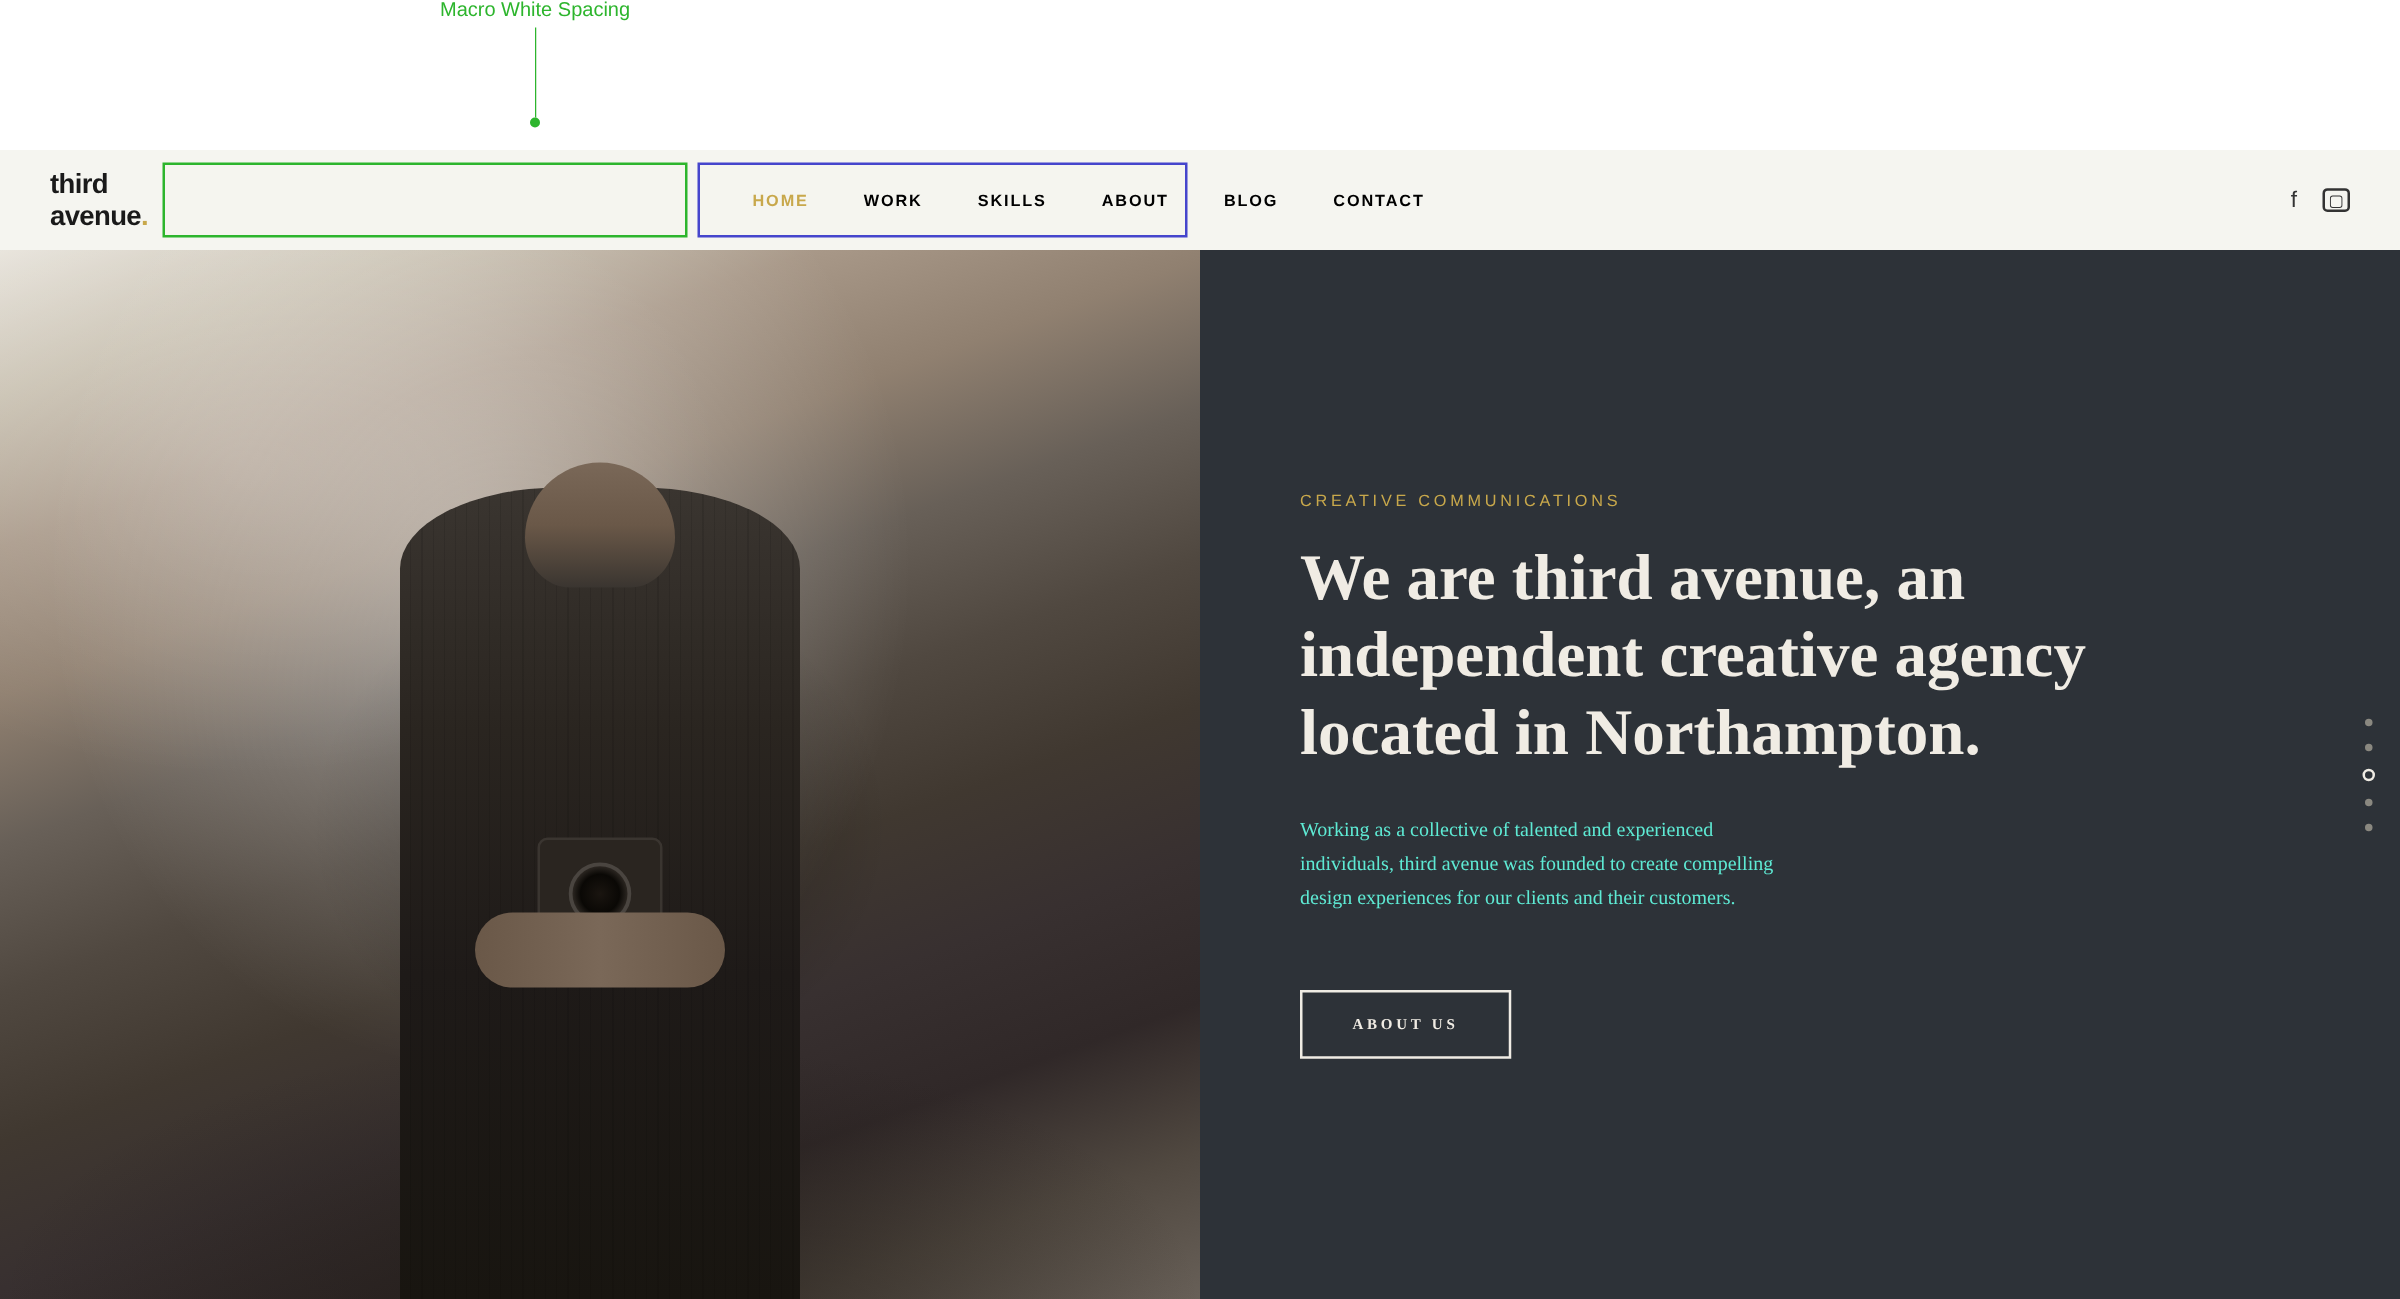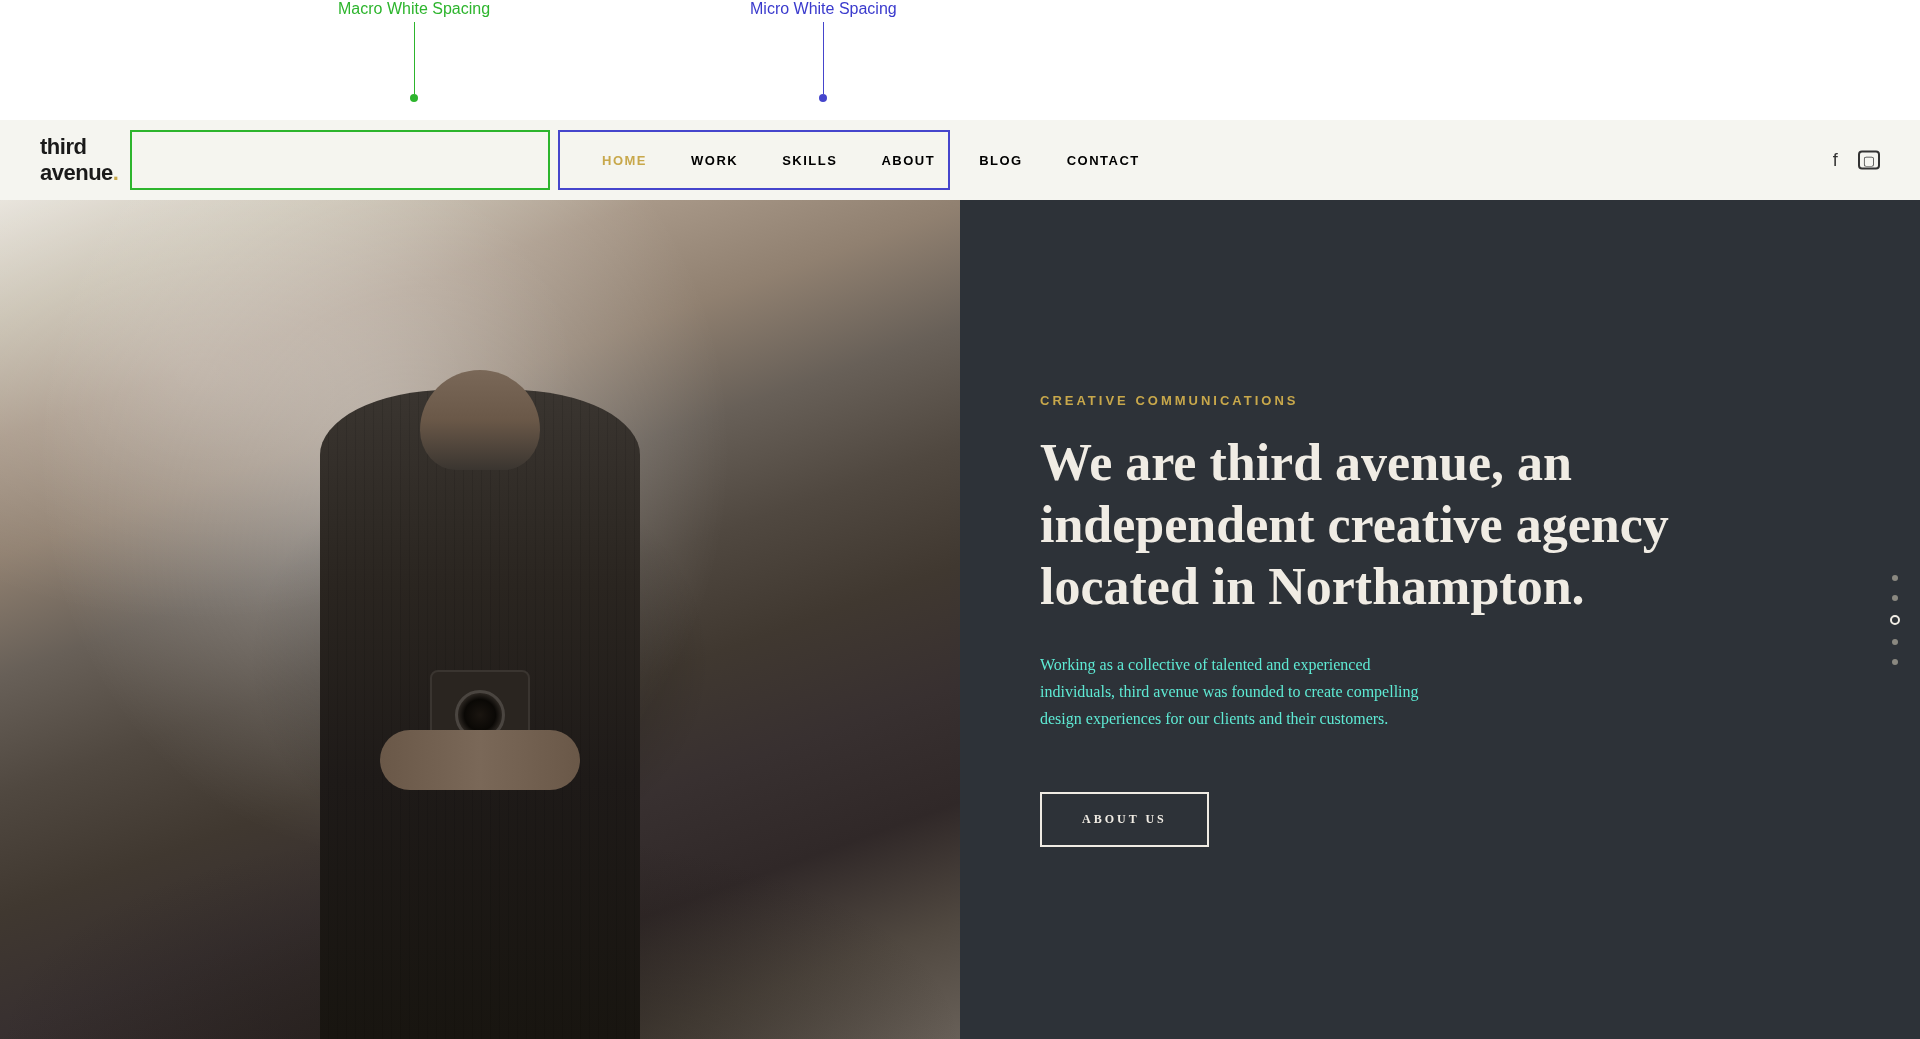--- a/index.html
+++ b/index.html
@@ -8,21 +8,21 @@
     
     .annotation-bar {
       position: relative;
       width: 100%;
       height: 120px;
       background: #fff;
     }
 
     .annotation-macro {
       position: absolute;
-      left: 338px;
+      left: 352px;
       top: 0;
       display: flex;
       flex-direction: column;
       align-items: center;
     }
 
     .annotation-macro-label {
       color: #2db52d;
       font-family: Arial, sans-serif;
       font-size: 16px;
@@ -311,21 +311,21 @@
       display: flex;
       flex-direction: column;
       justify-content: center;
       padding: 60px 80px;
       position: relative;
     }
 
     .hero-subtitle {
       font-family: Arial, sans-serif;
       font-size: 13px;
-      font-weight: 700;
+      font-weight: 400;
       letter-spacing: 3px;
       color: #c8a84b;
       text-transform: uppercase;
       margin-bottom: 24px;
     }
 
     .hero-title {
       font-family: Georgia, serif;
       font-size: 52px;
       font-weight: 700;
@@ -388,25 +388,20 @@
 <body>
 
 <div class="annotation-bar">
 
   <div class="annotation-macro">
     <span class="annotation-macro-label">Macro White Spacing</span>
     <div class="annotation-macro-line"></div>
     <div class="annotation-macro-dot"></div>
   </div>
 
-  <div class="annotation-micro">
-    <span class="annotation-micro-label">Micro White Spacing</span>
-    <div class="annotation-micro-line"></div>
-    <div class="annotation-micro-dot"></div>
-  </div>
 </div>
 
 <div class="header">
 
   <div class="logo">
     third<br>avenue<span class="logo-period">.</span>
   </div>
 
   <div class="macro-box"></div>
 

